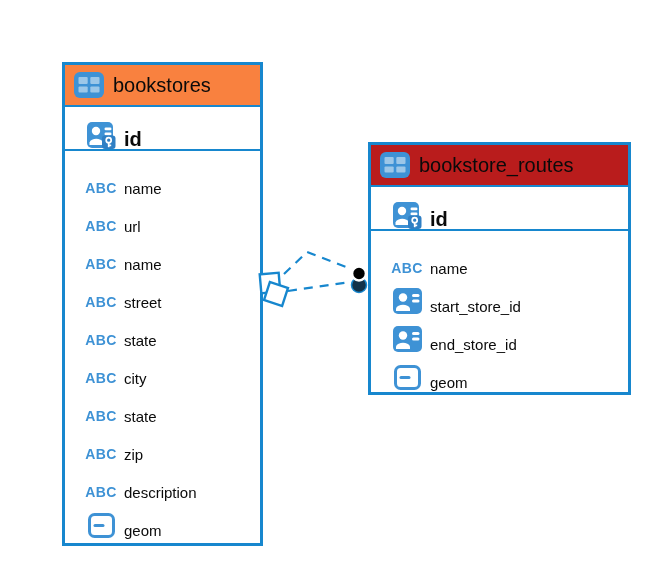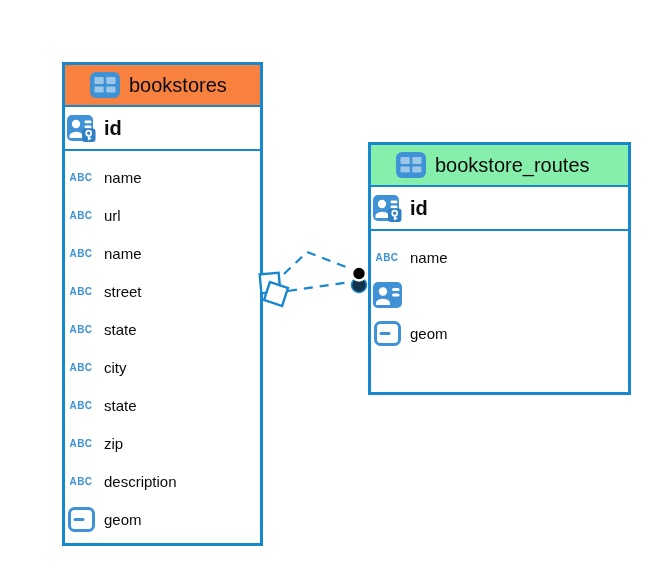--- a/index.html
+++ b/index.html
@@ -5,37 +5,37 @@
   html,body{margin:0;padding:0;background:#fff;}
   .canvas{
     position:relative;width:654px;height:570px;background:#fff;overflow:hidden;
     font-family:"Liberation Sans",sans-serif;color:var(--text,#0a0a0a);
   }
   .er-table{
     position:absolute;background:#fff;border:3px solid var(--border,#1787CE);
     box-sizing:border-box;
   }
   .tbl-header{
-    display:flex;align-items:center;gap:8px;height:42px;padding:0 24px;
+    display:flex;align-items:center;gap:8px;height:42px;padding:0 8px;
     border-bottom:2.5px solid var(--border,#1787CE);box-sizing:border-box;
   }
   .tbl-title{font-size:20px;line-height:1;white-space:nowrap;}
   .pk-rows .row{
     height:44px;border-bottom:2px solid var(--border,#1787CE);
   }
   .row{
-    display:flex;align-items:center;gap:7px;padding:0 0;height:38px;
+    display:flex;align-items:flex-end;gap:7px;padding:0 20px;height:38px;
     box-sizing:border-box;white-space:nowrap;
   }
   .field-rows{padding-top:7px;}
   .cicon{width:32px;flex:0 0 32px;display:flex;align-items:center;justify-content:center;}
   .cname{font-size:15px;line-height:1;}
   .cname.bold{font-weight:700;font-size:20px;}
   .abc{
-    color:var(--icon_blue,#3E92D5);font-weight:700;font-size:10px;
+    color:var(--icon_blue,#3E92D5);font-weight:700;font-size:14px;
     letter-spacing:.4px;font-family:"Liberation Sans",sans-serif;
   }
   .links{position:absolute;left:0;top:0;z-index:5;pointer-events:none;}
   .dash{
     fill:none;stroke:var(--link,#1787CE);stroke-width:2.2;
     stroke-dasharray:9 7;
   }
   .marker-square{fill:#fff;stroke:var(--link,#1787CE);stroke-width:2.4;}
 </style>
 </head>
@@ -135,21 +135,21 @@
       <rect x="1.5" y="1.5" width="24" height="22" rx="5" fill="#fff" stroke="var(--icon_blue)" stroke-width="3"></rect>
       <line x1="7" y1="12.5" x2="15" y2="12.5" stroke="var(--icon_blue)" stroke-width="3" stroke-linecap="round"></line>
     </svg>
           </span>
           <span class="cname">geom</span>
         </div>
       </div>
   </div>
 
   <div class="er-table" style="left:368px;top:142px;width:263px;height:253px">
-    <div class="tbl-header" style="background: #86efac;">
+    <div class="tbl-header" style="background: #b91c1c;">
       <span class="cicon">
         <svg width="30" height="26" viewBox="0 0 30 26">
           <rect width="30" height="26" rx="6" fill="var(--icon_blue)"></rect>
           <rect x="4.5" y="5" width="9.2" height="7" rx="1" fill="var(--icon_cell)"></rect>
           <rect x="16.3" y="5" width="9.2" height="7" rx="1" fill="var(--icon_cell)"></rect>
           <rect x="4.5" y="14.5" width="9.2" height="6" rx="1" fill="var(--icon_cell)"></rect>
           <rect x="16.3" y="14.5" width="9.2" height="6" rx="1" fill="var(--icon_cell)"></rect>
         </svg>
       </span>
       <span class="tbl-title">bookstore_routes</span>
@@ -182,20 +182,33 @@
         <div class="row">
           <span class="cicon">
             <svg width="29" height="26" viewBox="0 0 29 26">
       <rect width="29" height="26" rx="5" fill="var(--icon_blue)"></rect>
       <circle cx="10" cy="9.5" r="4.2" fill="#fff"></circle>
       <path d="M3 20.5 C4.5 15.5 15.5 15.5 17 20.5 L17 23 L3 23 Z" fill="#fff"></path>
       <rect x="19" y="6" width="7.5" height="3" rx="1.5" fill="#fff"></rect>
       <rect x="19" y="11.5" width="7.5" height="3" rx="1.5" fill="#fff"></rect>
     </svg>
           </span>
+          <span class="cname">start_store_id</span>
+        </div>
+        <div class="row">
+          <span class="cicon">
+            <svg width="29" height="26" viewBox="0 0 29 26">
+      <rect width="29" height="26" rx="5" fill="var(--icon_blue)"></rect>
+      <circle cx="10" cy="9.5" r="4.2" fill="#fff"></circle>
+      <path d="M3 20.5 C4.5 15.5 15.5 15.5 17 20.5 L17 23 L3 23 Z" fill="#fff"></path>
+      <rect x="19" y="6" width="7.5" height="3" rx="1.5" fill="#fff"></rect>
+      <rect x="19" y="11.5" width="7.5" height="3" rx="1.5" fill="#fff"></rect>
+    </svg>
+          </span>
+          <span class="cname">end_store_id</span>
         </div>
         <div class="row">
           <span class="cicon">
             <svg width="27" height="25" viewBox="0 0 27 25">
       <rect x="1.5" y="1.5" width="24" height="22" rx="5" fill="#fff" stroke="var(--icon_blue)" stroke-width="3"></rect>
       <line x1="7" y1="12.5" x2="15" y2="12.5" stroke="var(--icon_blue)" stroke-width="3" stroke-linecap="round"></line>
     </svg>
           </span>
           <span class="cname">geom</span>
         </div>

